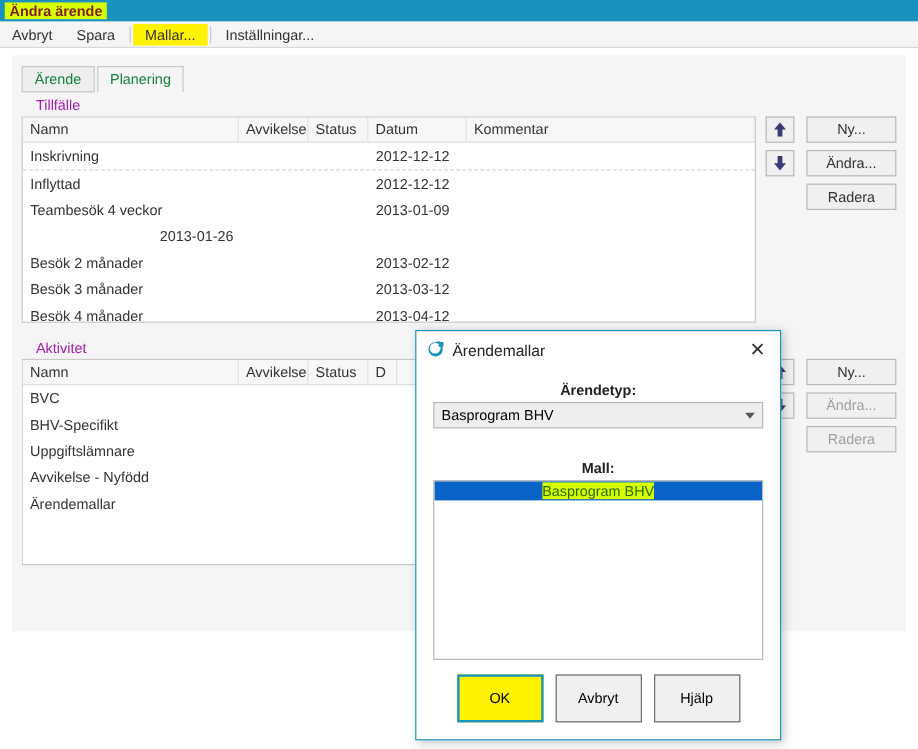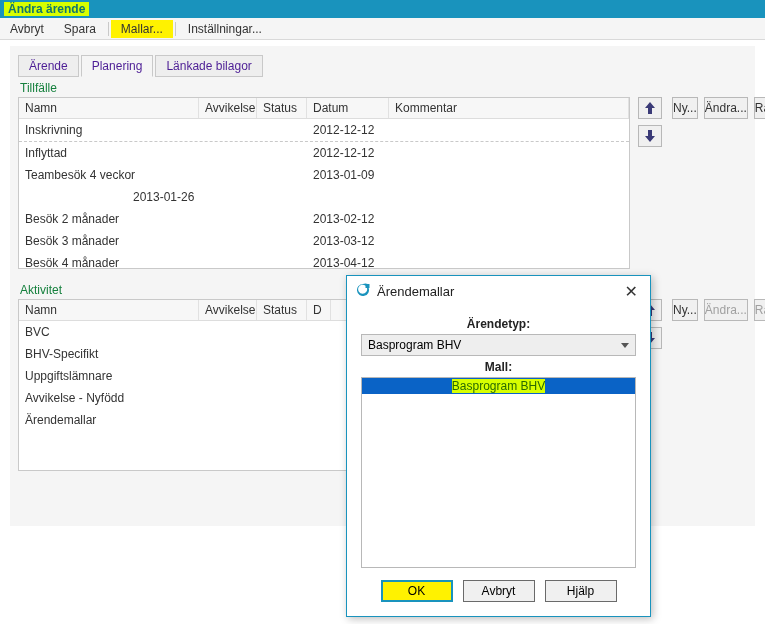--- a/index.html
+++ b/index.html
@@ -1,41 +1,41 @@
 <!DOCTYPE html>
 <html><head>
 <meta charset="utf-8">
 <style>
   * { box-sizing: border-box; font-family: "Segoe UI", Tahoma, sans-serif; font-size: 12px; }
   body { margin: 0; background: #fff; width: 765px; height: 624px; position: relative; overflow: hidden; }
   .title-bar { background: #1993bd; height: 18px; display: flex; align-items: center; }
-  .title-bar span { background: #d7ff00; color: #0f766e; font-weight: bold; padding: 0 4px; margin-left: 4px; }
+  .title-bar span { background: #d7ff00; color: #7f1d1d; font-weight: bold; padding: 0 4px; margin-left: 4px; }
   .toolbar { background: #f5f5f5; border-bottom: 1px solid #d9d9d9; display: flex; align-items: center; height: 22px; }
   .toolbar .item { padding: 2px 10px; color: #333; cursor: pointer; }
   .toolbar .sep { width: 1px; height: 14px; background: #c9c9c9; margin: 0 2px; }
   .toolbar .hl { background: #fff200; }
   .content { background: #fff; padding: 0 10px 10px 10px; }
   .inner { background: #f5f5f5; margin-top: 6px; padding: 8px; height: 480px; position: relative; }
   .tabs { display: flex; align-items: flex-end; margin-bottom: -1px; }
-  .tab { padding: 3px 10px; border: 1px solid #c9c9c9; background: #eee; color: #4c1d95; margin-right: 2px; border-bottom: 1px solid #c9c9c9; position: relative; top: 1px; cursor: pointer; }
+  .tab { padding: 3px 10px; border: 1px solid #c9c9c9; background: #eee; color: #15803d; margin-right: 2px; border-bottom: 1px solid #c9c9c9; position: relative; top: 1px; cursor: pointer; }
   .tab.active { background: #f5f5f5; border-bottom: 1px solid #f5f5f5; z-index: 2; }
-  .group-label { color: #15803d; margin: 6px 0 2px 2px; }
+  .group-label { color: #a21caf; margin: 6px 0 2px 12px; }
   .group-row { display: flex; align-items: flex-start; gap: 8px; }
   .grid { background: #fff; border: 1px solid #c9c9c9; flex: 1; height: 172px; overflow: hidden; }
   .grid-header { display: flex; background: #f7f7f7; border-bottom: 1px solid #ddd; }
   .grid-header .col { padding: 3px 6px; border-right: 1px solid #e1e1e1; color: #333; }
   .grid-rows { overflow-y: auto; height: calc(100% - 22px); }
   .grid-row { display: flex; padding: 2px 0; }
   .grid-row .cell { padding: 2px 6px; color: #333; }
   .col-namn { width: 180px; }
   .col-avv { width: 58px; }
   .col-status { width: 50px; }
   .col-datum { width: 82px; }
   .col-komm { flex: 1; }
-  .side-buttons { width: 75px; display: flex; flex-direction: row; gap: 6px; }
+  .side-buttons { width: 75px; display: flex; flex-direction: column; gap: 6px; }
   .btn { background: #f0f0f0; border: 1px solid #b8b8b8; color: #333; height: 22px; display: flex; align-items: center; justify-content: center; cursor: pointer; }
   .btn.disabled { color: #a0a0a0; cursor: default; }
   .arrow-col { width: 26px; display: flex; flex-direction: column; gap: 6px; justify-content: flex-end; }
   .arrow-btn { width: 24px; height: 22px; background: #f0f0f0; border: 1px solid #b8b8b8; display: flex; align-items: center; justify-content: center; cursor: pointer; }
   .arrow-btn svg { width: 10px; height: 12px; }
   .grid2 .col-namn { width: 180px; }
   .grid2 .col-avv { width: 58px; }
   .grid2 .col-status { width: 50px; }
   .grid2 .col-d { width: 24px; }
 
@@ -47,21 +47,21 @@
   .dlg-close { font-size: 16px; color: #333; cursor: pointer; padding: 0 4px; }
   .dlg-body { padding: 6px 14px 0 14px; flex: 1; display: flex; flex-direction: column; text-align: center; }
   .field-label { font-weight: bold; color: #222; margin-top: 4px; }
   .select { display: flex; align-items: center; justify-content: space-between; border: 1px solid #b8b8b8; background: #eee; height: 22px; padding: 0 6px; margin-top: 3px; cursor: pointer; }
   .select .chev { width: 0; height: 0; border-left: 4px solid transparent; border-right: 4px solid transparent; border-top: 5px solid #555; }
   .listbox { border: 1px solid #b8b8b8; background: #fff; flex: 1; margin-top: 3px; overflow: auto; }
   .list-item { padding: 1px 4px; }
   .list-item.selected { background: #0a63c6; color: #fff; }
   .list-item.selected .mark { background: #d7ff00; color: #2a6b00; }
   .dlg-buttons { display: flex; gap: 10px; justify-content: center; padding: 12px 0 14px 0; }
-  .dlg-btn { width: 72px; height: 22px; border: 1px solid #6a6a6a; background: #f0f0f0; display: flex; align-items: center; justify-content: center; cursor: pointer; }
+  .dlg-btn { width: 72px; height: 40px; border: 1px solid #6a6a6a; background: #f0f0f0; display: flex; align-items: center; justify-content: center; cursor: pointer; }
   .dlg-btn.primary { border: 2px solid #1993bd; background: #fff200; }
   .refresh-icon svg { width: 16px; height: 16px; }
   .row-dotted { border-bottom: 1px dashed #c9c9c9; }
 </style>
 </head>
 <body>
 
 <div class="title-bar">
   <span>Ändra ärende</span>
 </div>
@@ -73,21 +73,20 @@
   <div class="item hl">Mallar...</div>
   <div class="sep"></div>
   <div class="item">Inställningar...</div>
 </div>
 
 <div class="content">
   <div class="inner">
     <div class="tabs">
       <div class="tab">Ärende</div>
       <div class="tab active">Planering</div>
-      <div class="tab">Länkade bilagor</div>
     </div>
 
     <div class="group-label">Tillfälle</div>
     <div class="group-row">
       <div class="grid">
         <div class="grid-header">
           <div class="col col-namn">Namn</div>
           <div class="col col-avv">Avvikelse</div>
           <div class="col col-status">Status</div>
           <div class="col col-datum">Datum</div>
@@ -237,21 +236,21 @@
       <span class="title-text">Ärendemallar</span>
     </div>
     <span class="dlg-close">✕</span>
   </div>
   <div class="dlg-body">
     <div class="field-label">Ärendetyp:</div>
     <div class="select">
       <span>Basprogram BHV</span>
       <span class="chev"></span>
     </div>
-    <div class="field-label" style="margin-top:4px">Mall:</div>
+    <div class="field-label" style="margin-top:26px">Mall:</div>
     <div class="listbox">
       <div class="list-item selected">
         <span class="mark">Basprogram BHV</span>
       </div>
     </div>
   </div>
   <div class="dlg-buttons">
     <div class="dlg-btn primary">OK</div>
     <div class="dlg-btn">Avbryt</div>
     <div class="dlg-btn">Hjälp</div>

